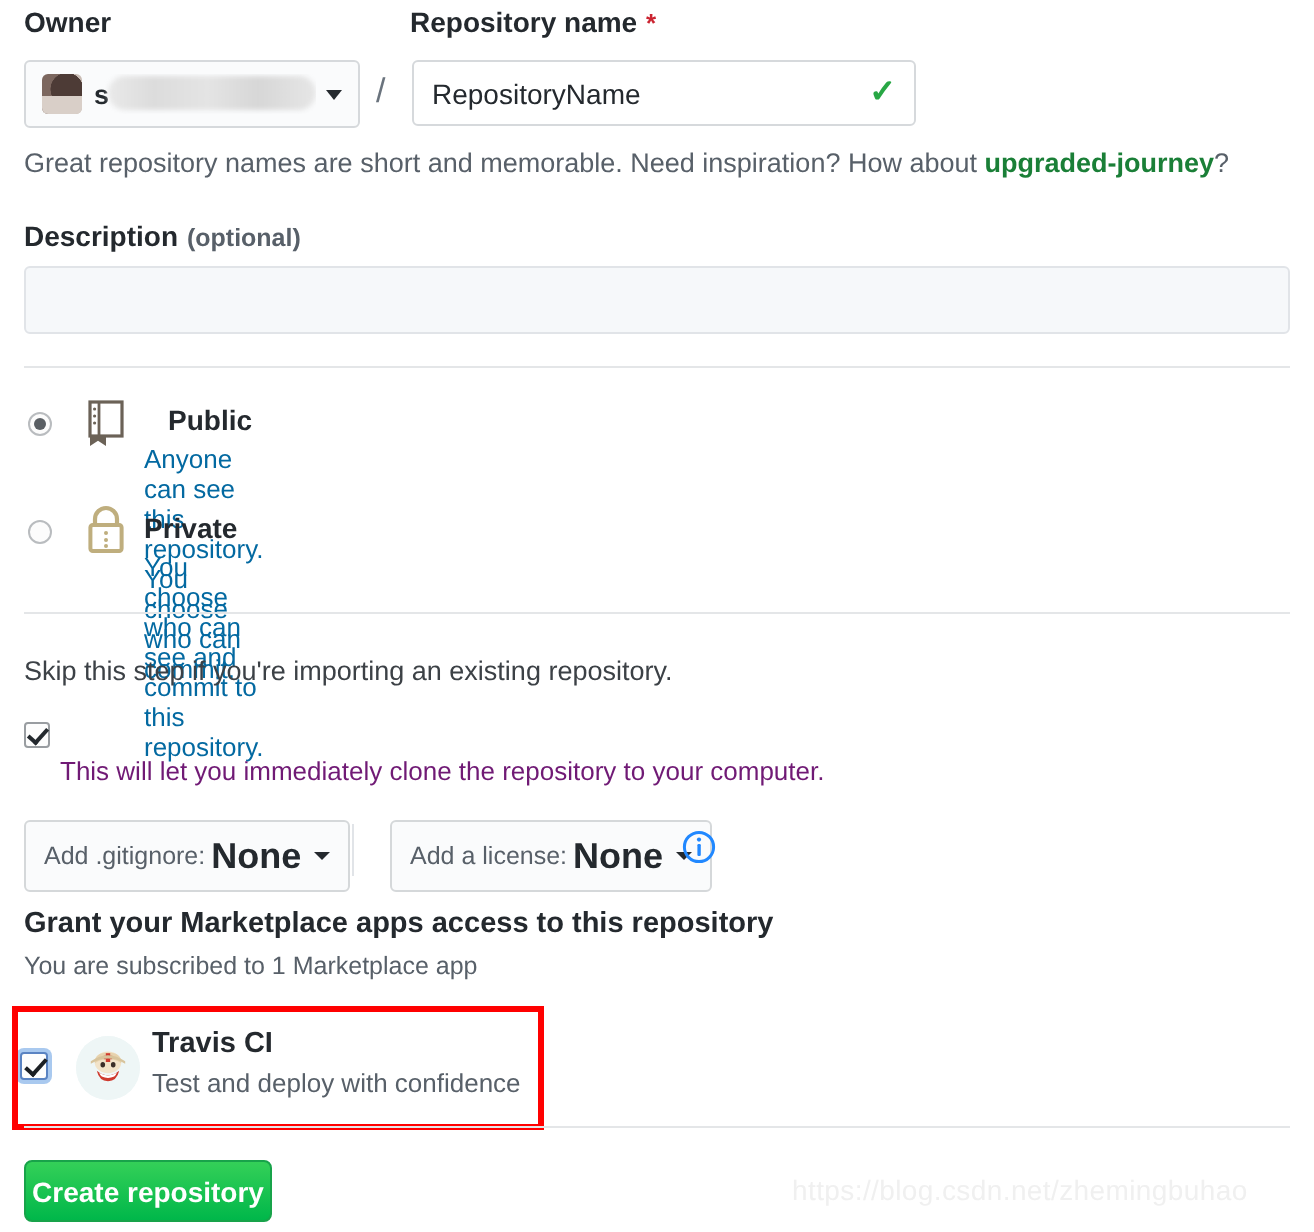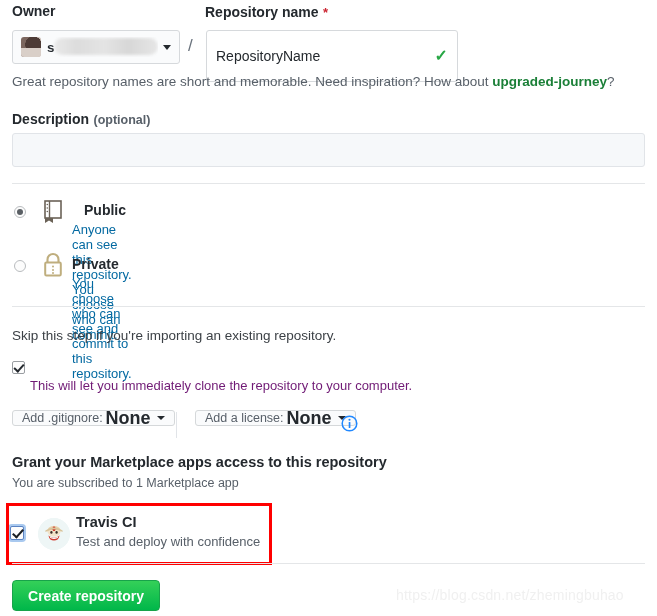--- a/index.html
+++ b/index.html
@@ -139,21 +139,21 @@
     top: 36px;
     font-size: 17px;
     color: #6a737d;
   }
 
   .repo-input {
     position: absolute;
     left: 206px;
     top: 30px;
     width: 252px;
-    height: 52px;
+    height: 33px;
     box-sizing: border-box;
     border: 1px solid #d6d9dc;
     border-radius: 3px;
     background: #ffffff;
     display: flex;
     align-items: center;
     padding: 0 9px;
   }
   .repo-input-text {
     flex: 1 1 auto;
@@ -275,21 +275,21 @@
   .readme-sub {
     position: absolute;
     left: 30px; top: 378px;
     font-size: 13px;
     color: #701a75;
   }
 
   
   .dd-btn {
     position: absolute;
-    height: 16px;
+    height: 36px;
     box-sizing: border-box;
     border: 1px solid #d5d8da;
     border-radius: 3px;
     background: #fafbfc;
     display: flex;
     align-items: center;
     padding: 0 9px;
     font-size: 12.5px;
     color: #586069;
   }
@@ -400,21 +400,21 @@
     top: 534px;
     font-size: 13px;
     color: #586069;
   }
 
   
   .create-btn {
     position: absolute;
     left: 12px;
     top: 580px;
-    width: 148px;
+    width: 124px;
     height: 31px;
     box-sizing: border-box;
     border-radius: 4px;
     background: linear-gradient(180deg, #34d058 0%, #00b74a 100%);
     border: 1px solid #18a34a;
     color: #ffffff;
     font-size: 14px;
     font-weight: bold;
     display: flex;
     align-items: center;

